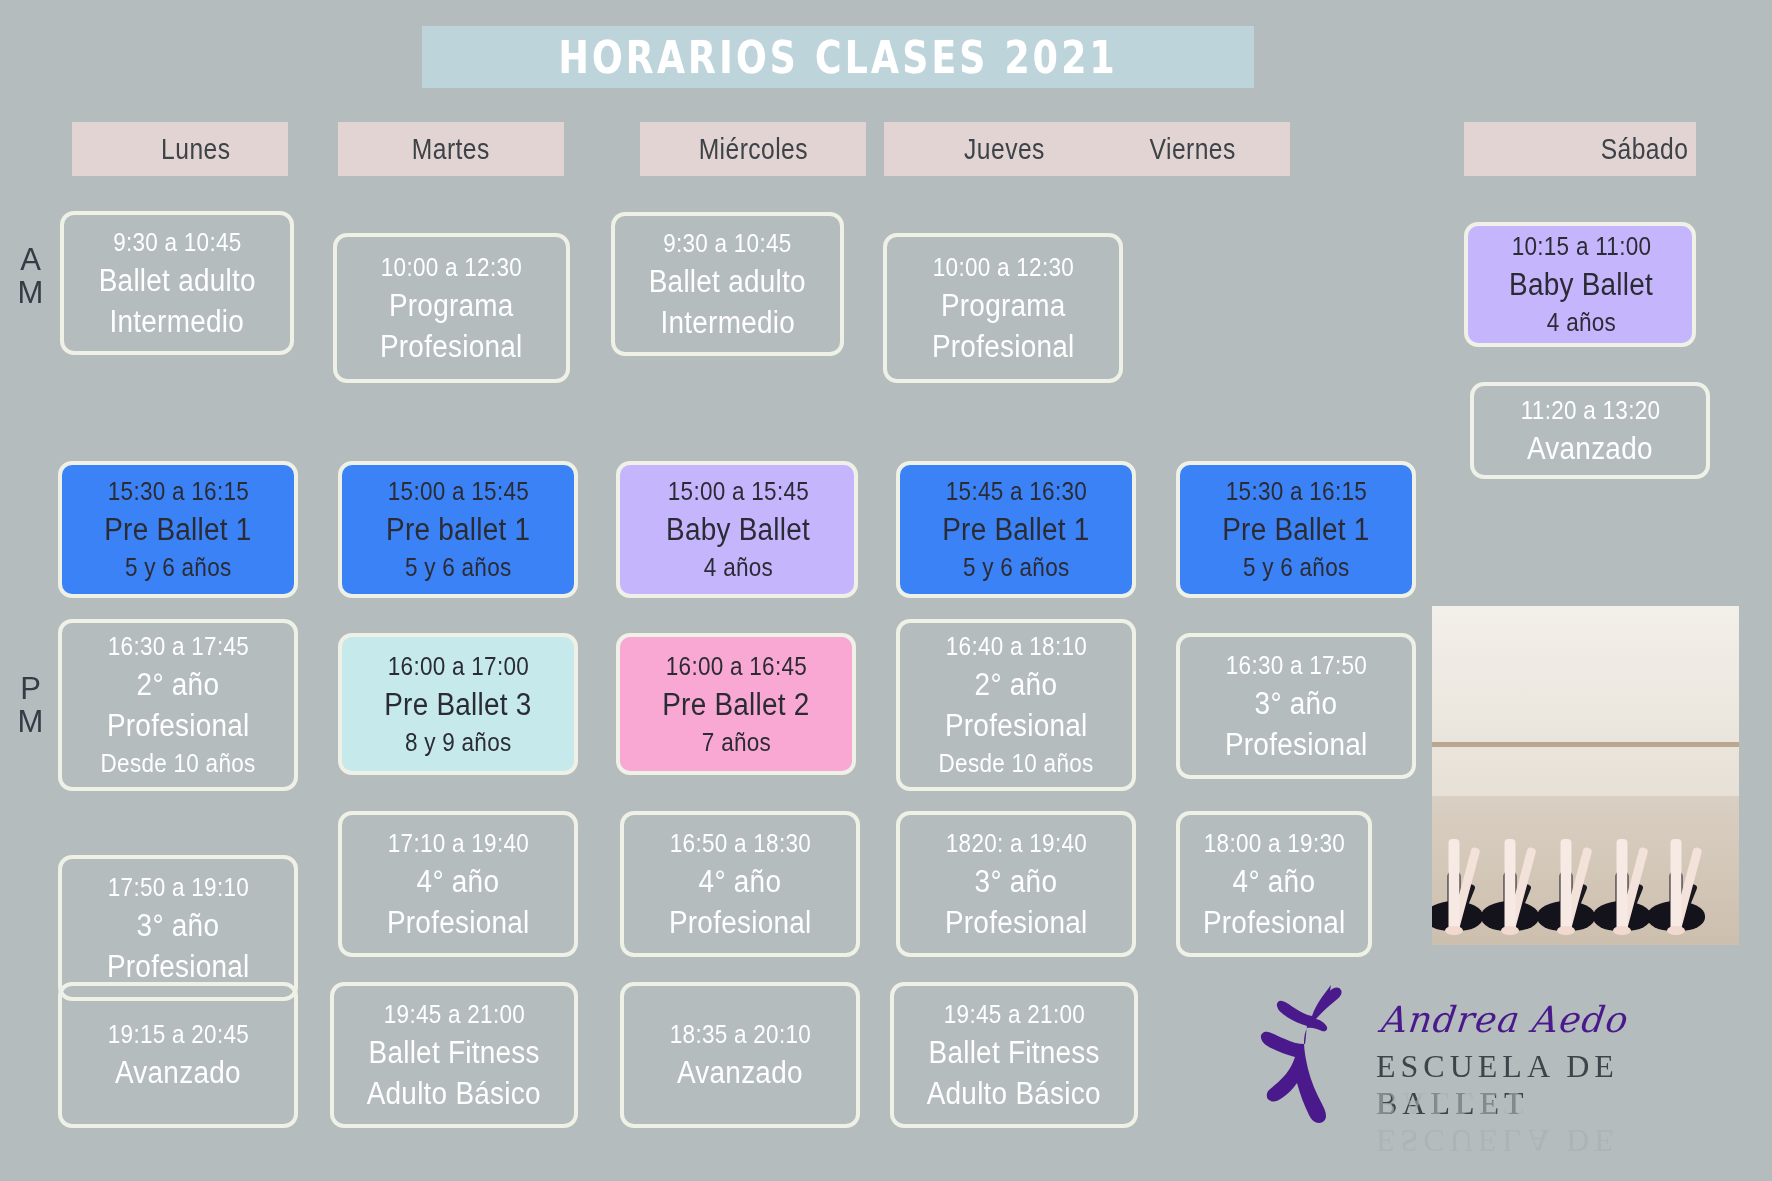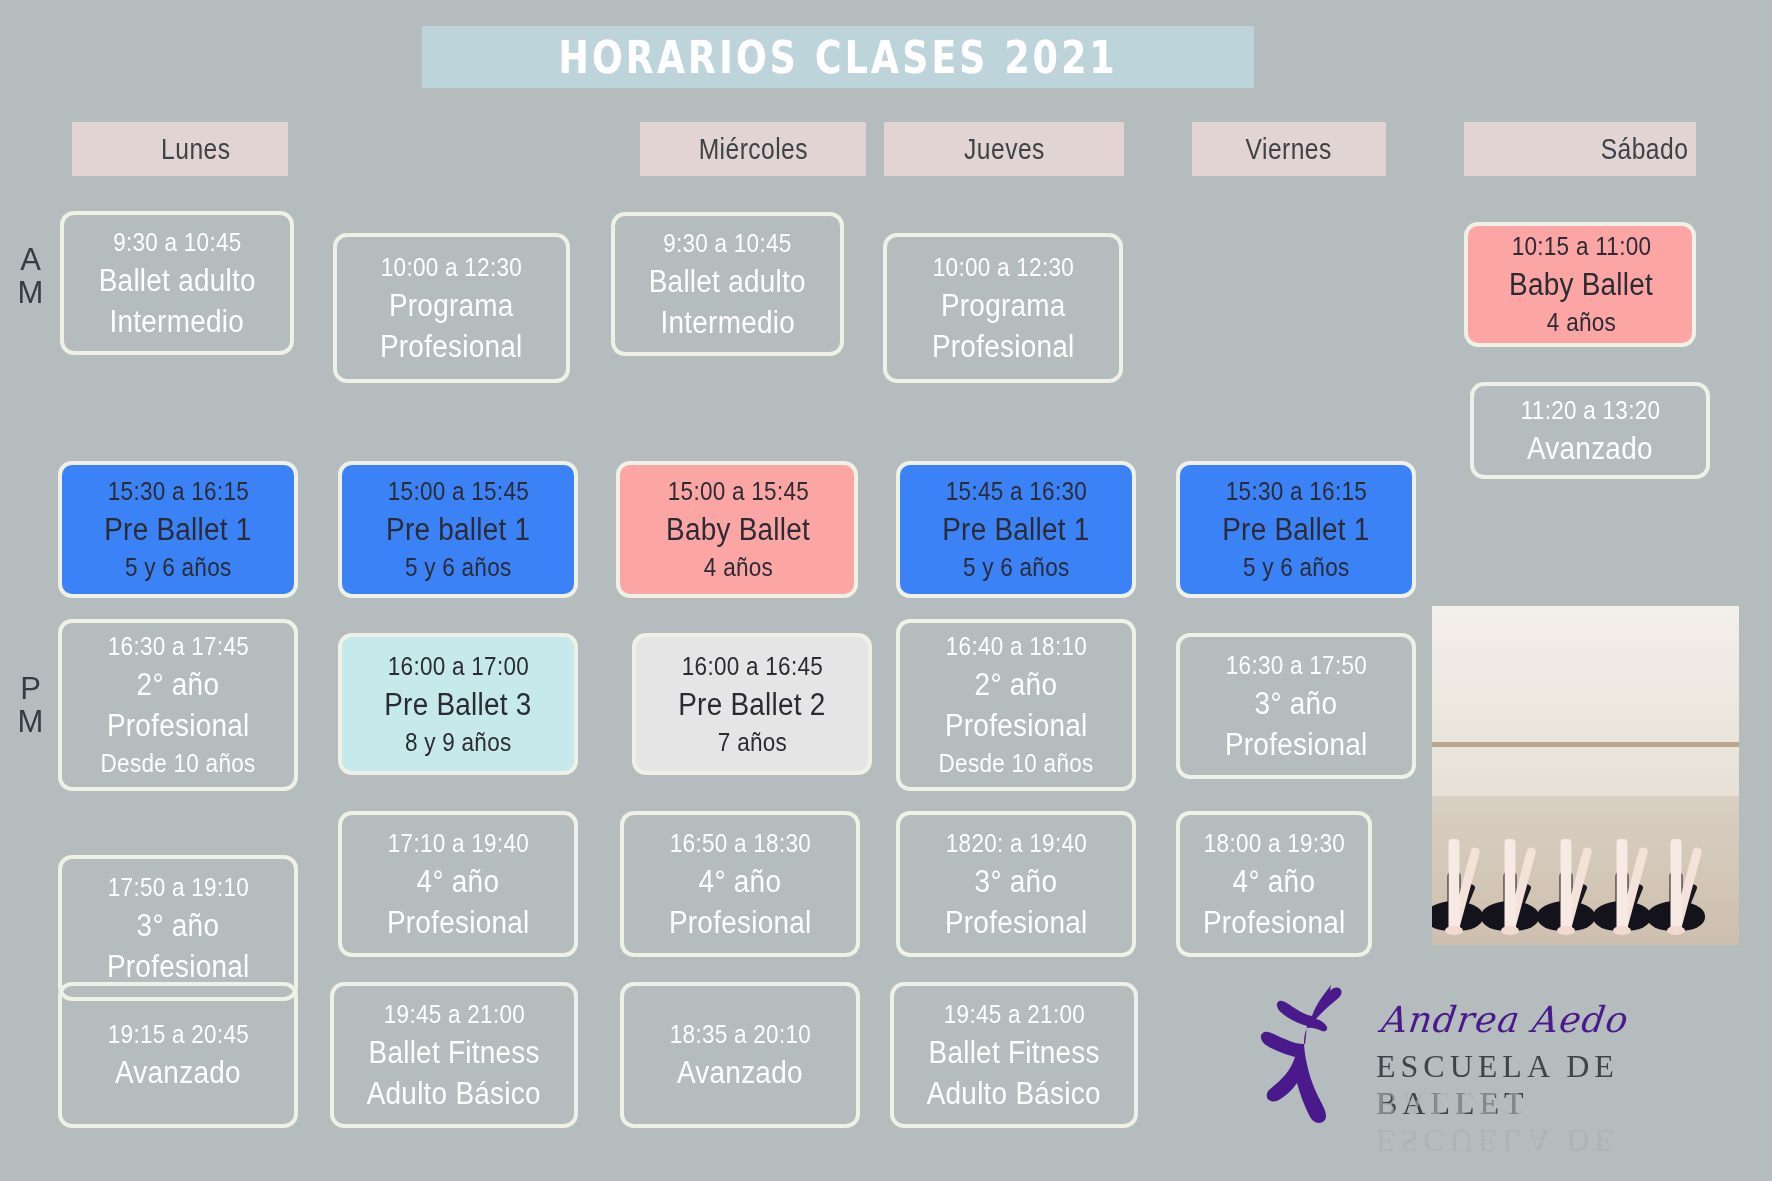--- a/index.html
+++ b/index.html
@@ -103,23 +103,23 @@
   .card .line.time   { font-size: 25px; line-height: 35px; }
   .card .line.title  { font-size: 31px; line-height: 41px; }
   .card .line.sub    { font-size: 25px; line-height: 35px; }
 
   
   .card.theme-gray { background: transparent; }
   .card.theme-gray .line { color: #ffffff; }
 
   
   .card.theme-pink   { background: #3b82f6; align-items: center; }
-  .card.theme-peach  { background: #fca5a5; padding-left: 8px; }
+  .card.theme-peach  { background: #c4b5fd; padding-left: 8px; }
   .card.theme-teal   { background: #c6e9eb; }
-  .card.theme-purple { background: #e5e5e5; margin-left: 16px; }
+  .card.theme-purple { background: #f9a8d4; }
   .card.theme-pink .line,
   .card.theme-peach .line,
   .card.theme-teal .line,
   .card.theme-purple .line { color: #2b2b33; }
 
   
   #photo {
     position: absolute;
     left: 1432px;
     top: 606px;
@@ -214,27 +214,30 @@
 <body>
 
 <div id="title-banner">
   <span id="title-text">HORARIOS CLASES 2021</span>
 </div>
 
 <div id="day-header-row">
   <div class="day-header" style="left:72px;  width:216px;padding-left:32px;">
     <span>Lunes</span>
   </div>
+  <div class="day-header" style="left:338px; width:226px;">
+    <span>Martes</span>
+  </div>
   <div class="day-header" style="left:613px; width:226px;margin-left:27px;">
     <span>Miércoles</span>
   </div>
   <div class="day-header" style="left:884px; width:240px;">
     <span>Jueves</span>
   </div>
-  <div class="day-header" style="left:1192px; width:194px;">
+  <div class="day-header" style="left:1096px; width:194px;">
     <span>Viernes</span>
   </div>
   <div class="day-header" style="left:1464px; width:232px;justify-content:flex-end;">
     <span>Sábado</span>
   </div>
 </div>
 
 <div id="period-label-am" class="period-label">
   <div>A</div>
   <div>M</div>

